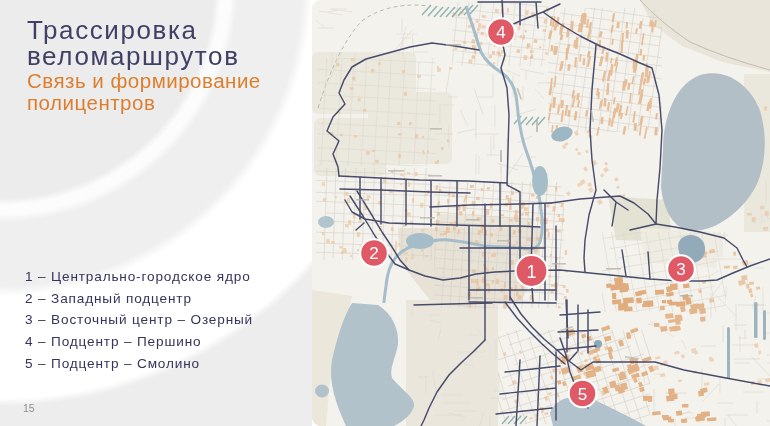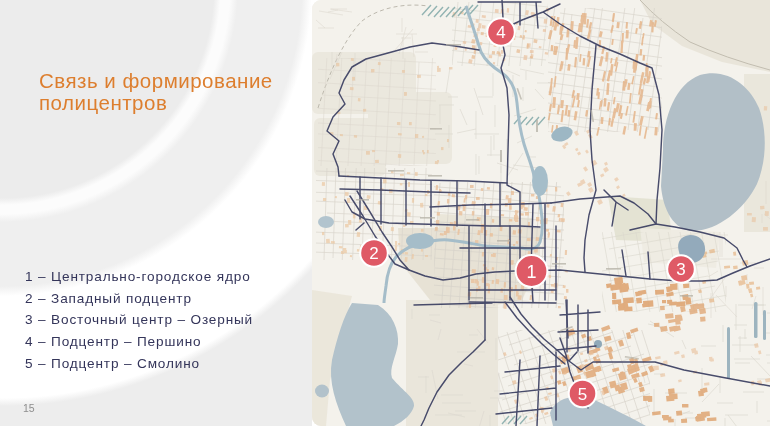--- a/index.html
+++ b/index.html
@@ -2,31 +2,32 @@
 <html><head>
 <meta charset="utf-8">
 <style>
 html,body{margin:0;padding:0;}
 body{width:770px;height:426px;font-family:"Liberation Sans",sans-serif;background:#fff;overflow:hidden;}
 .slide{position:relative;width:770px;height:426px;background:#fff;overflow:hidden;}
 .swoosh{position:absolute;left:0;top:0;width:312px;height:426px;
  background:radial-gradient(circle 500px at 2px -14px,#ececec 0 212px,#fcfcfc 219px 228px,#efefef 236px 300px,#ffffff 310px 412px,#ededed 420px);
 }
 .title{position:absolute;left:27px;top:17px;font-size:26px;line-height:26px;color:#403f66;letter-spacing:1.6px;}
-.subtitle{position:absolute;left:27px;top:70px;font-size:20.5px;line-height:21.5px;color:#dd7e2e;letter-spacing:0.5px;margin-left:12px;}
+.subtitle{position:absolute;left:27px;top:70px;font-size:20.5px;line-height:21.5px;color:#dd7e2e;letter-spacing:0.5px;}
 .legend{position:absolute;left:25px;top:266px;font-size:13.6px;line-height:21.7px;font-weight:normal;color:#34355a;white-space:nowrap;letter-spacing:0.85px;}
 .pagenum{position:absolute;left:23px;top:402px;font-size:10.5px;color:#8e8e8e;}
 .map{position:absolute;left:312px;top:0;width:458px;height:426px;border-radius:9px 0 0 9px;overflow:hidden;background:#f4f2ec;}
 </style>
 </head>
 <body>
 <div class="slide">
 
 <div class="swoosh"></div>
 
+<div class="title">Трассировка<br>веломаршрутов</div>
 
 <div class="subtitle">Связь и формирование<br>полицентров</div>
 
 <div class="legend">1 – Центрально-городское ядро<br>2 – Западный подцентр<br>3 – Восточный центр – Озерный<br>4 – Подцентр – Першино<br>5 – Подцентр – Смолино</div>
 
 <div class="pagenum">15</div>
 
 <div class="map">
 <svg width="458" height="426" viewBox="312 0 458 426" xmlns="http://www.w3.org/2000/svg">
 

